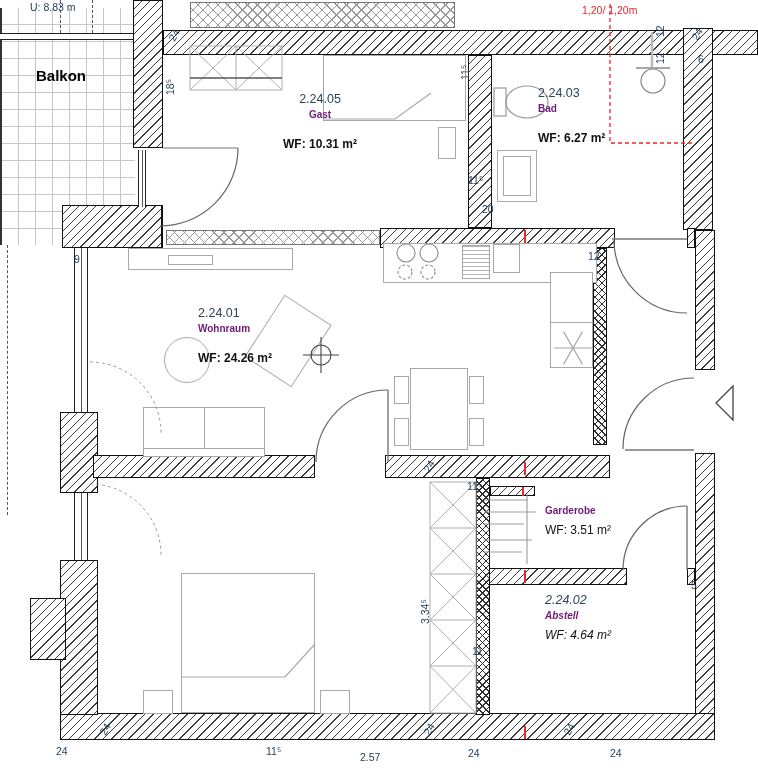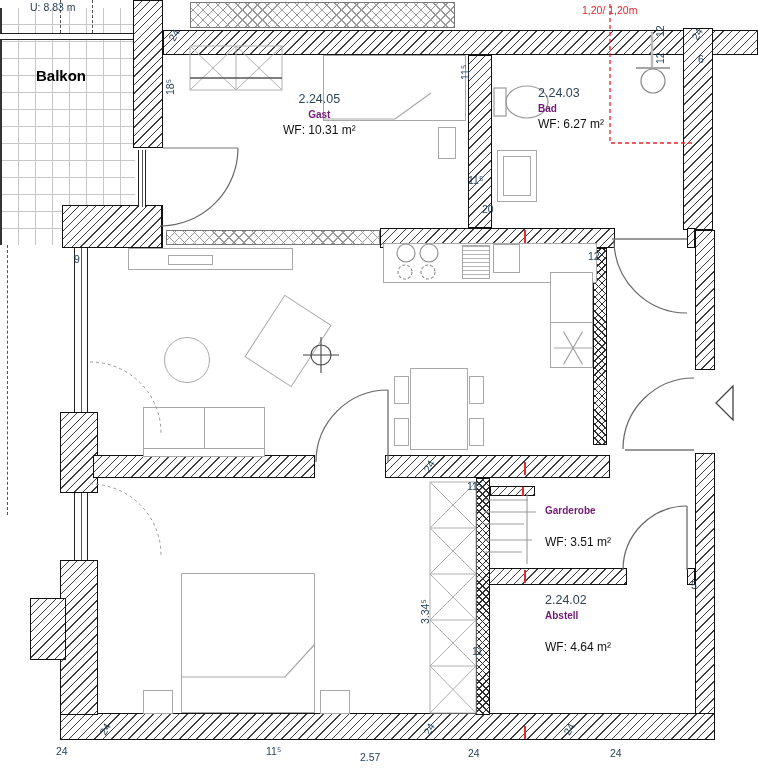--- a/index.html
+++ b/index.html
@@ -35,21 +35,21 @@
   .redtick{position:absolute;width:2px;background:#e8262d;z-index:22;}
   
   .dim{position:absolute;font-size:10.5px;color:#1f3c58;white-space:pre;z-index:30;line-height:12px;}
   .dim.red{color:#e8262d;}
   .dim.v{transform-origin:0 100%;transform:rotate(-90deg);}
   .dim.r60{transform-origin:50% 50%;transform:rotate(-60deg);}
   .room-label{position:absolute;z-index:28;white-space:nowrap;}
   .rnum{font-size:12.5px;color:#2e4458;line-height:14px;}
   .rname{font-size:10px;font-weight:bold;color:#701a75;line-height:17px;}
   .rarea{font-size:12px;color:#111;line-height:14px;}
-  .gap14{} .gap2{margin-top:2px;} .gap16{margin-top:16px;}
+  .gap14{margin-top:14px;font-weight:bold;} .gap2{margin-top:2px;} .gap16{margin-top:4px;}
   .balkon-label{position:absolute;left:36px;top:67px;font-size:15px;font-weight:bold;color:#000;z-index:28;}
   svg.overlay{position:absolute;left:0;top:0;z-index:20;}
 </style>
 </head>
 <body>
 
 <div id="plan">
 
   <div class="tiles"></div>
   <div class="railing"></div>
@@ -213,25 +213,30 @@
   <div class="room-label" style="left:283px;top:92px;text-align:center;">
     <div class="rnum">2.24.05</div>
     <div class="rname">Gast</div>
     <div class="rarea gap14">WF: 10.31 m²</div>
   </div>
   <div class="room-label" style="left:538px;top:86px;">
     <div class="rnum">2.24.03</div>
     <div class="rname">Bad</div>
     <div class="rarea gap14">WF: 6.27 m²</div>
   </div>
+  <div class="room-label" style="left:198px;top:306px;">
+    <div class="rnum">2.24.01</div>
+    <div class="rname">Wohnraum</div>
+    <div class="rarea gap14">WF: 24.26 m²</div>
+  </div>
   <div class="room-label" style="left:545px;top:502px;">
     <div class="rname">Garderobe</div>
     <div class="rarea gap16">WF: 3.51 m²</div>
   </div>
-  <div class="room-label" style="left:545px;top:593px;">
+  <div class="room-label" style="left:545px;top:593px;font-style:italic;">
     <div class="rnum">2.24.02</div>
     <div class="rname">Abstell</div>
     <div class="rarea gap16">WF: 4.64 m²</div>
   </div>
 
   <div id="dim-layer">
       <span class="dim" style="left: 30px; top: 1px;">U: 8.83 m</span>
       <span class="dim r60" style="left: 168px; top: 29px;">24</span>
       <span class="dim v" style="left: 176px; top: 83px;">18⁵</span>
       <span class="dim v" style="left: 471px; top: 68px;">11⁵</span>

